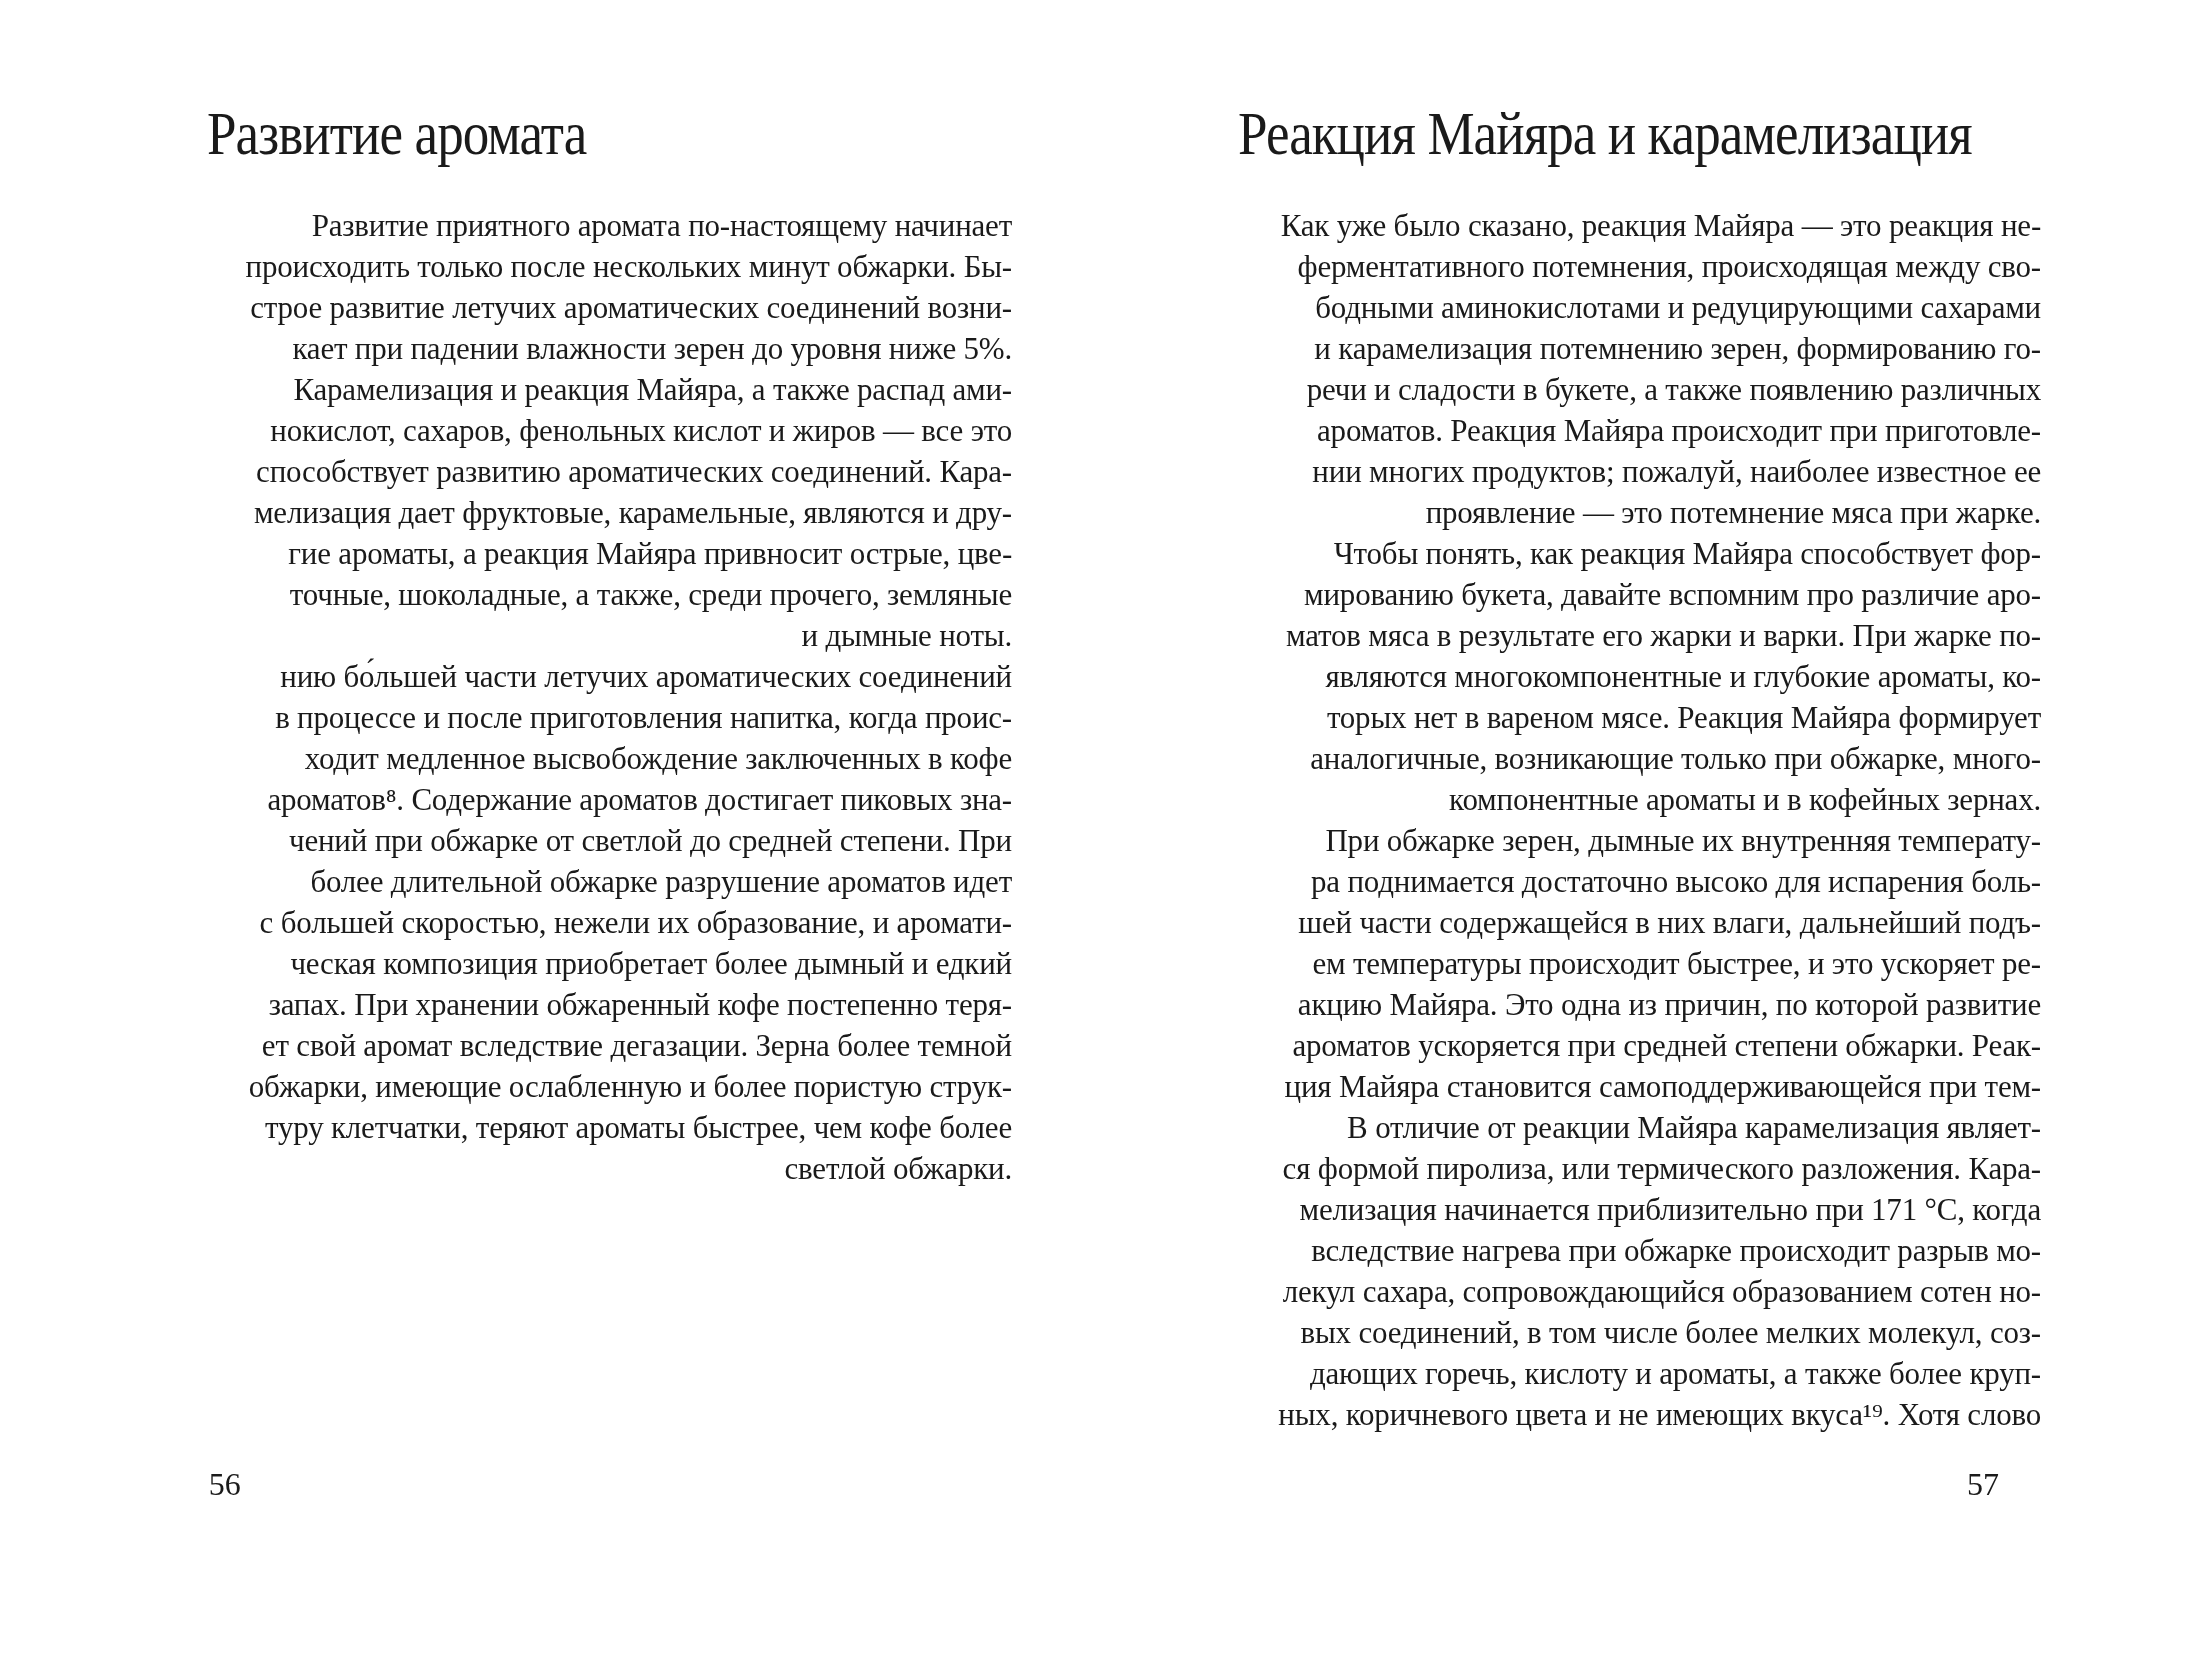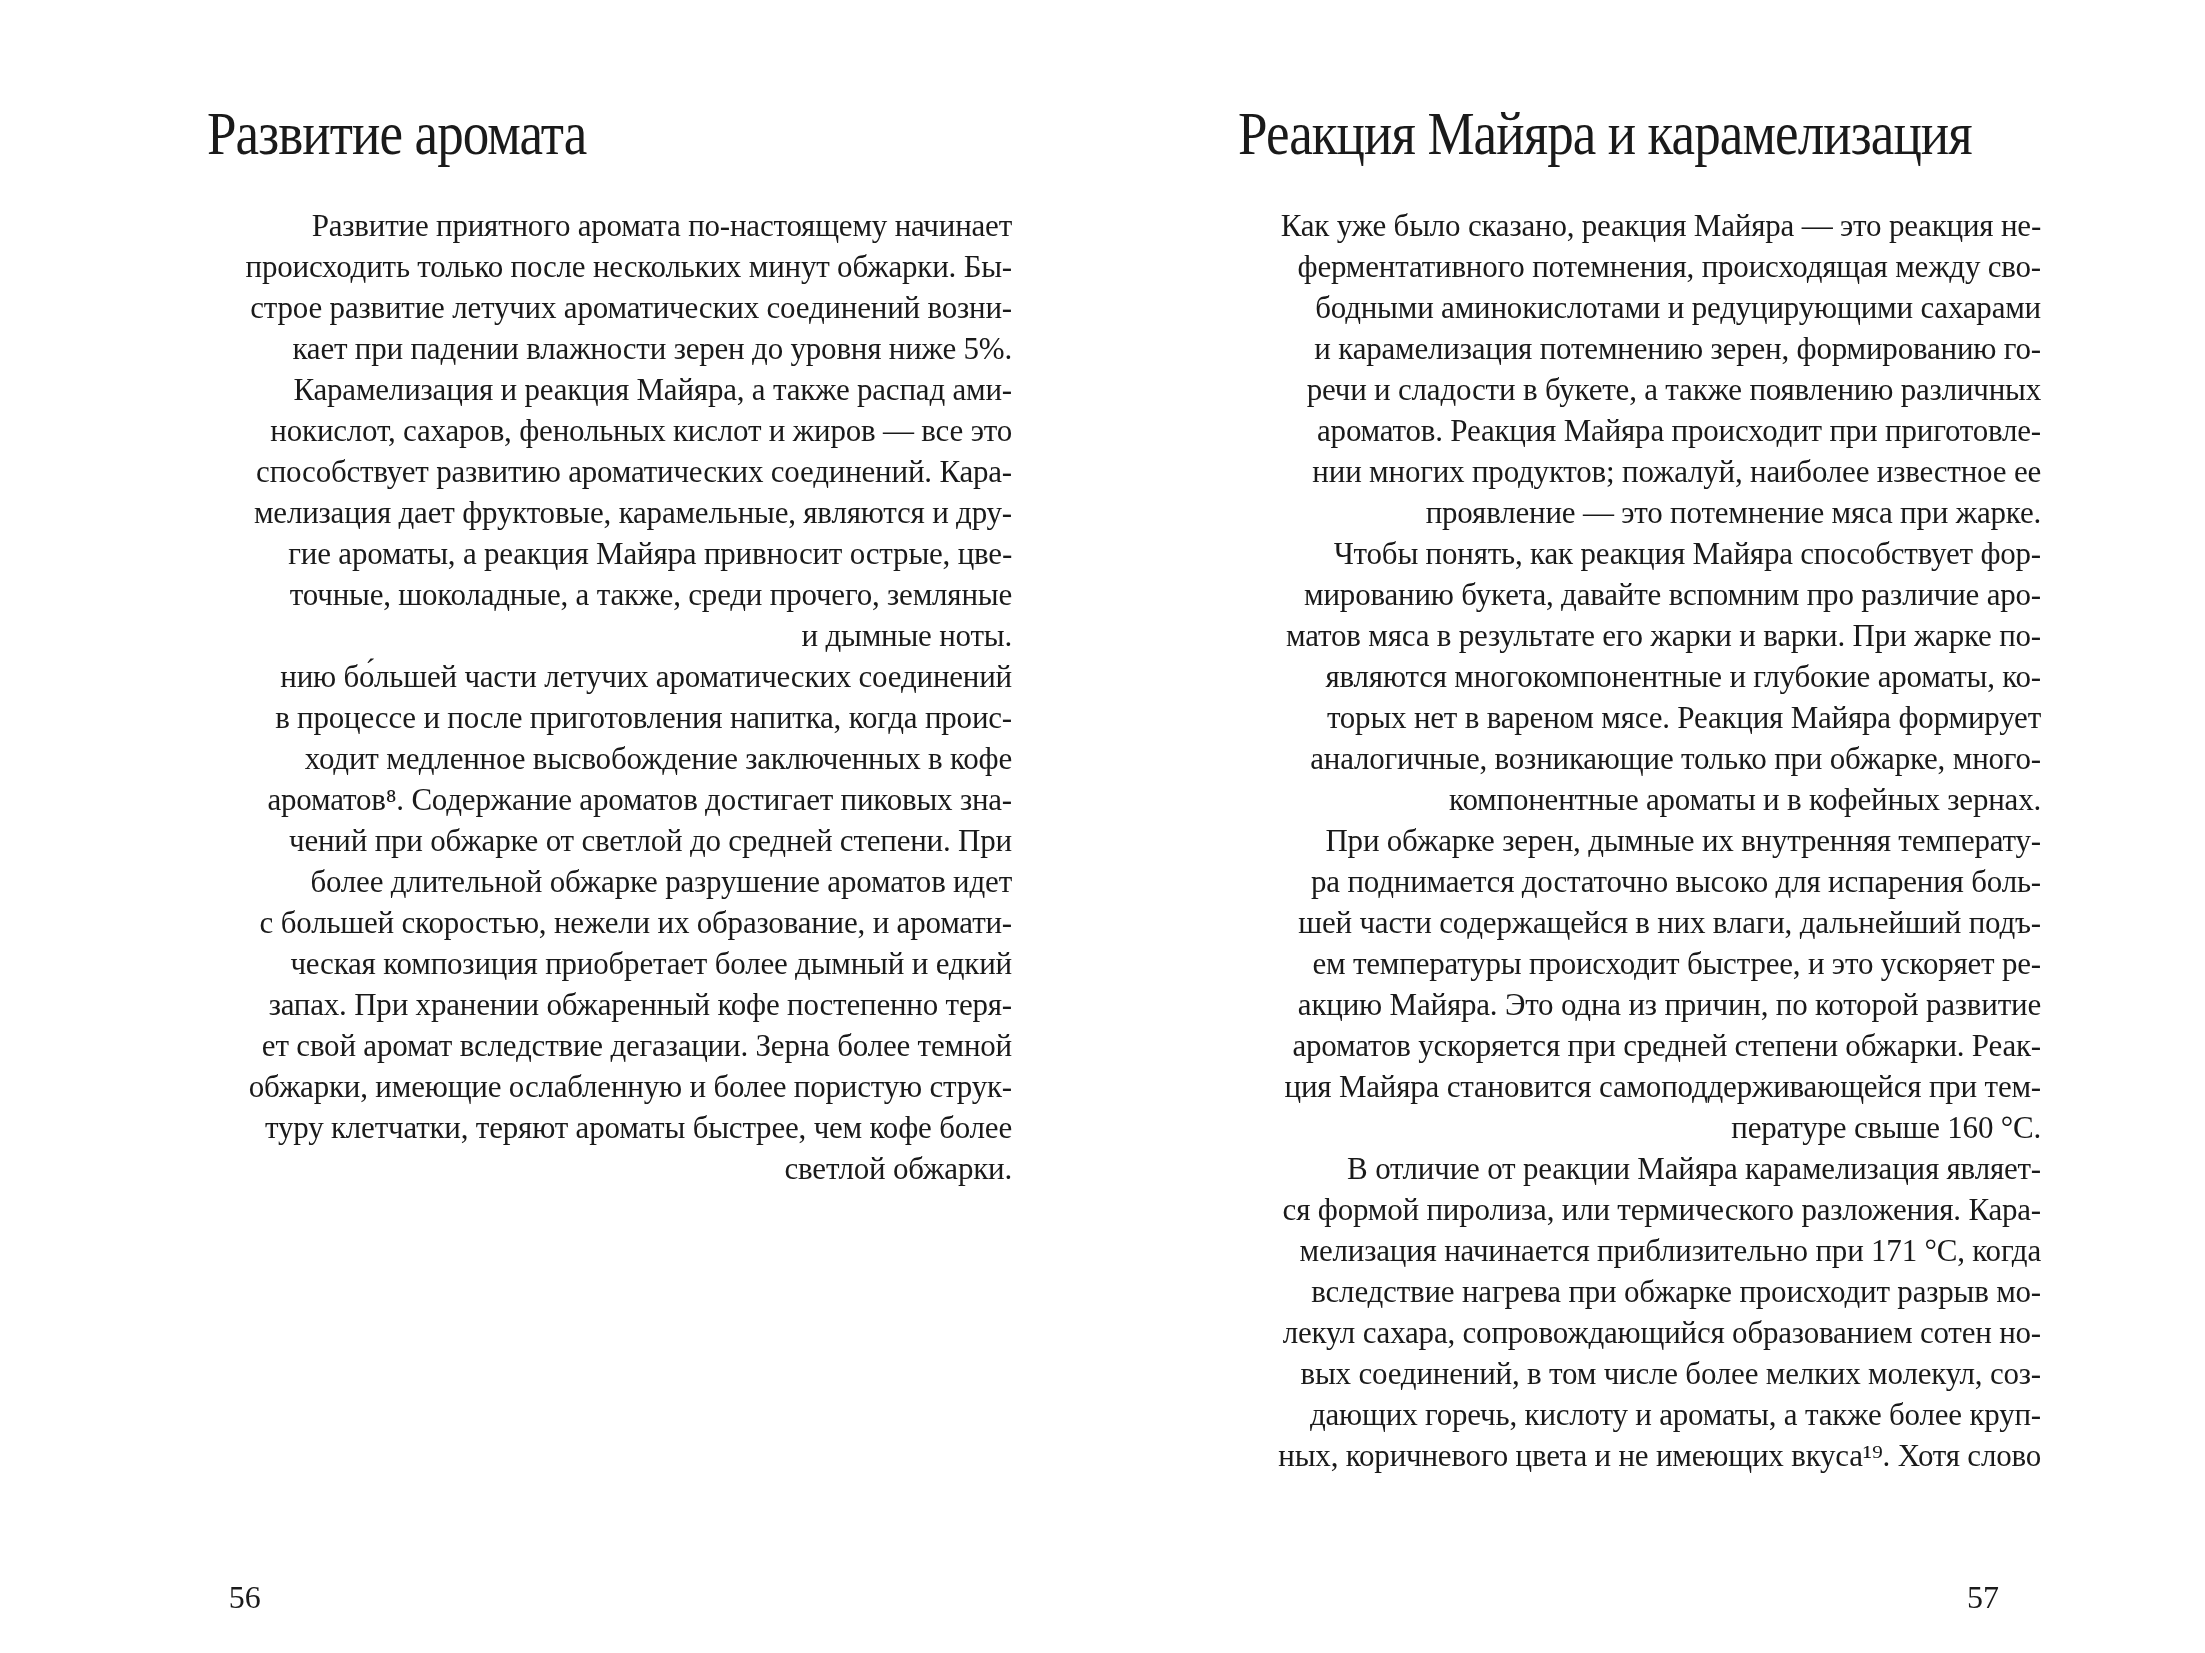--- a/index.html
+++ b/index.html
@@ -52,24 +52,23 @@
     font-size: 31px;
     line-height: 41px;
     letter-spacing: -0.2px;
     white-space: nowrap;
     text-align: right;
   }
   .line.indent { text-indent: 68px; }
 
   .folio {
     position: absolute;
-    top: 1580px;
+    top: 1467px;
     font-size: 32px;
     line-height: 35px;
-    margin-left: 20px;
   }
   .folio-left  { left: 1.8px; }
   .folio-right { right: 42px; text-align: center; }
 </style>
 </head>
 <body style="background: rgb(255, 255, 255); color: rgb(26, 26, 26);">
 
 <div class="spread">
 
   <section class="page page-left">
@@ -132,21 +131,20 @@
           <div class="line">компонентные ароматы и в кофейных зернах.</div>
         </div>
         <div class="para">
           <div class="line indent">При обжарке зерен, дымные их внутренняя температу-</div>
           <div class="line">ра поднимается достаточно высоко для испарения боль-</div>
           <div class="line">шей части содержащейся в них влаги, дальнейший подъ-</div>
           <div class="line">ем температуры происходит быстрее, и это ускоряет ре-</div>
           <div class="line">акцию Майяра. Это одна из причин, по которой развитие</div>
           <div class="line">ароматов ускоряется при средней степени обжарки. Реак-</div>
           <div class="line">ция Майяра становится самоподдерживающейся при тем-</div>
-          <div class="line">пературе свыше 160 °C.</div>
         </div>
         <div class="para">
           <div class="line indent">В отличие от реакции Майяра карамелизация являет-</div>
           <div class="line">ся формой пиролиза, или термического разложения. Кара-</div>
           <div class="line">мелизация начинается приблизительно при 171 °C, когда</div>
           <div class="line">вследствие нагрева при обжарке происходит разрыв мо-</div>
           <div class="line">лекул сахара, сопровождающийся образованием сотен но-</div>
           <div class="line">вых соединений, в том числе более мелких молекул, соз-</div>
           <div class="line">дающих горечь, кислоту и ароматы, а также более круп-</div>
           <div class="line">ных, коричневого цвета и не имеющих вкуса¹⁹. Хотя слово</div>

